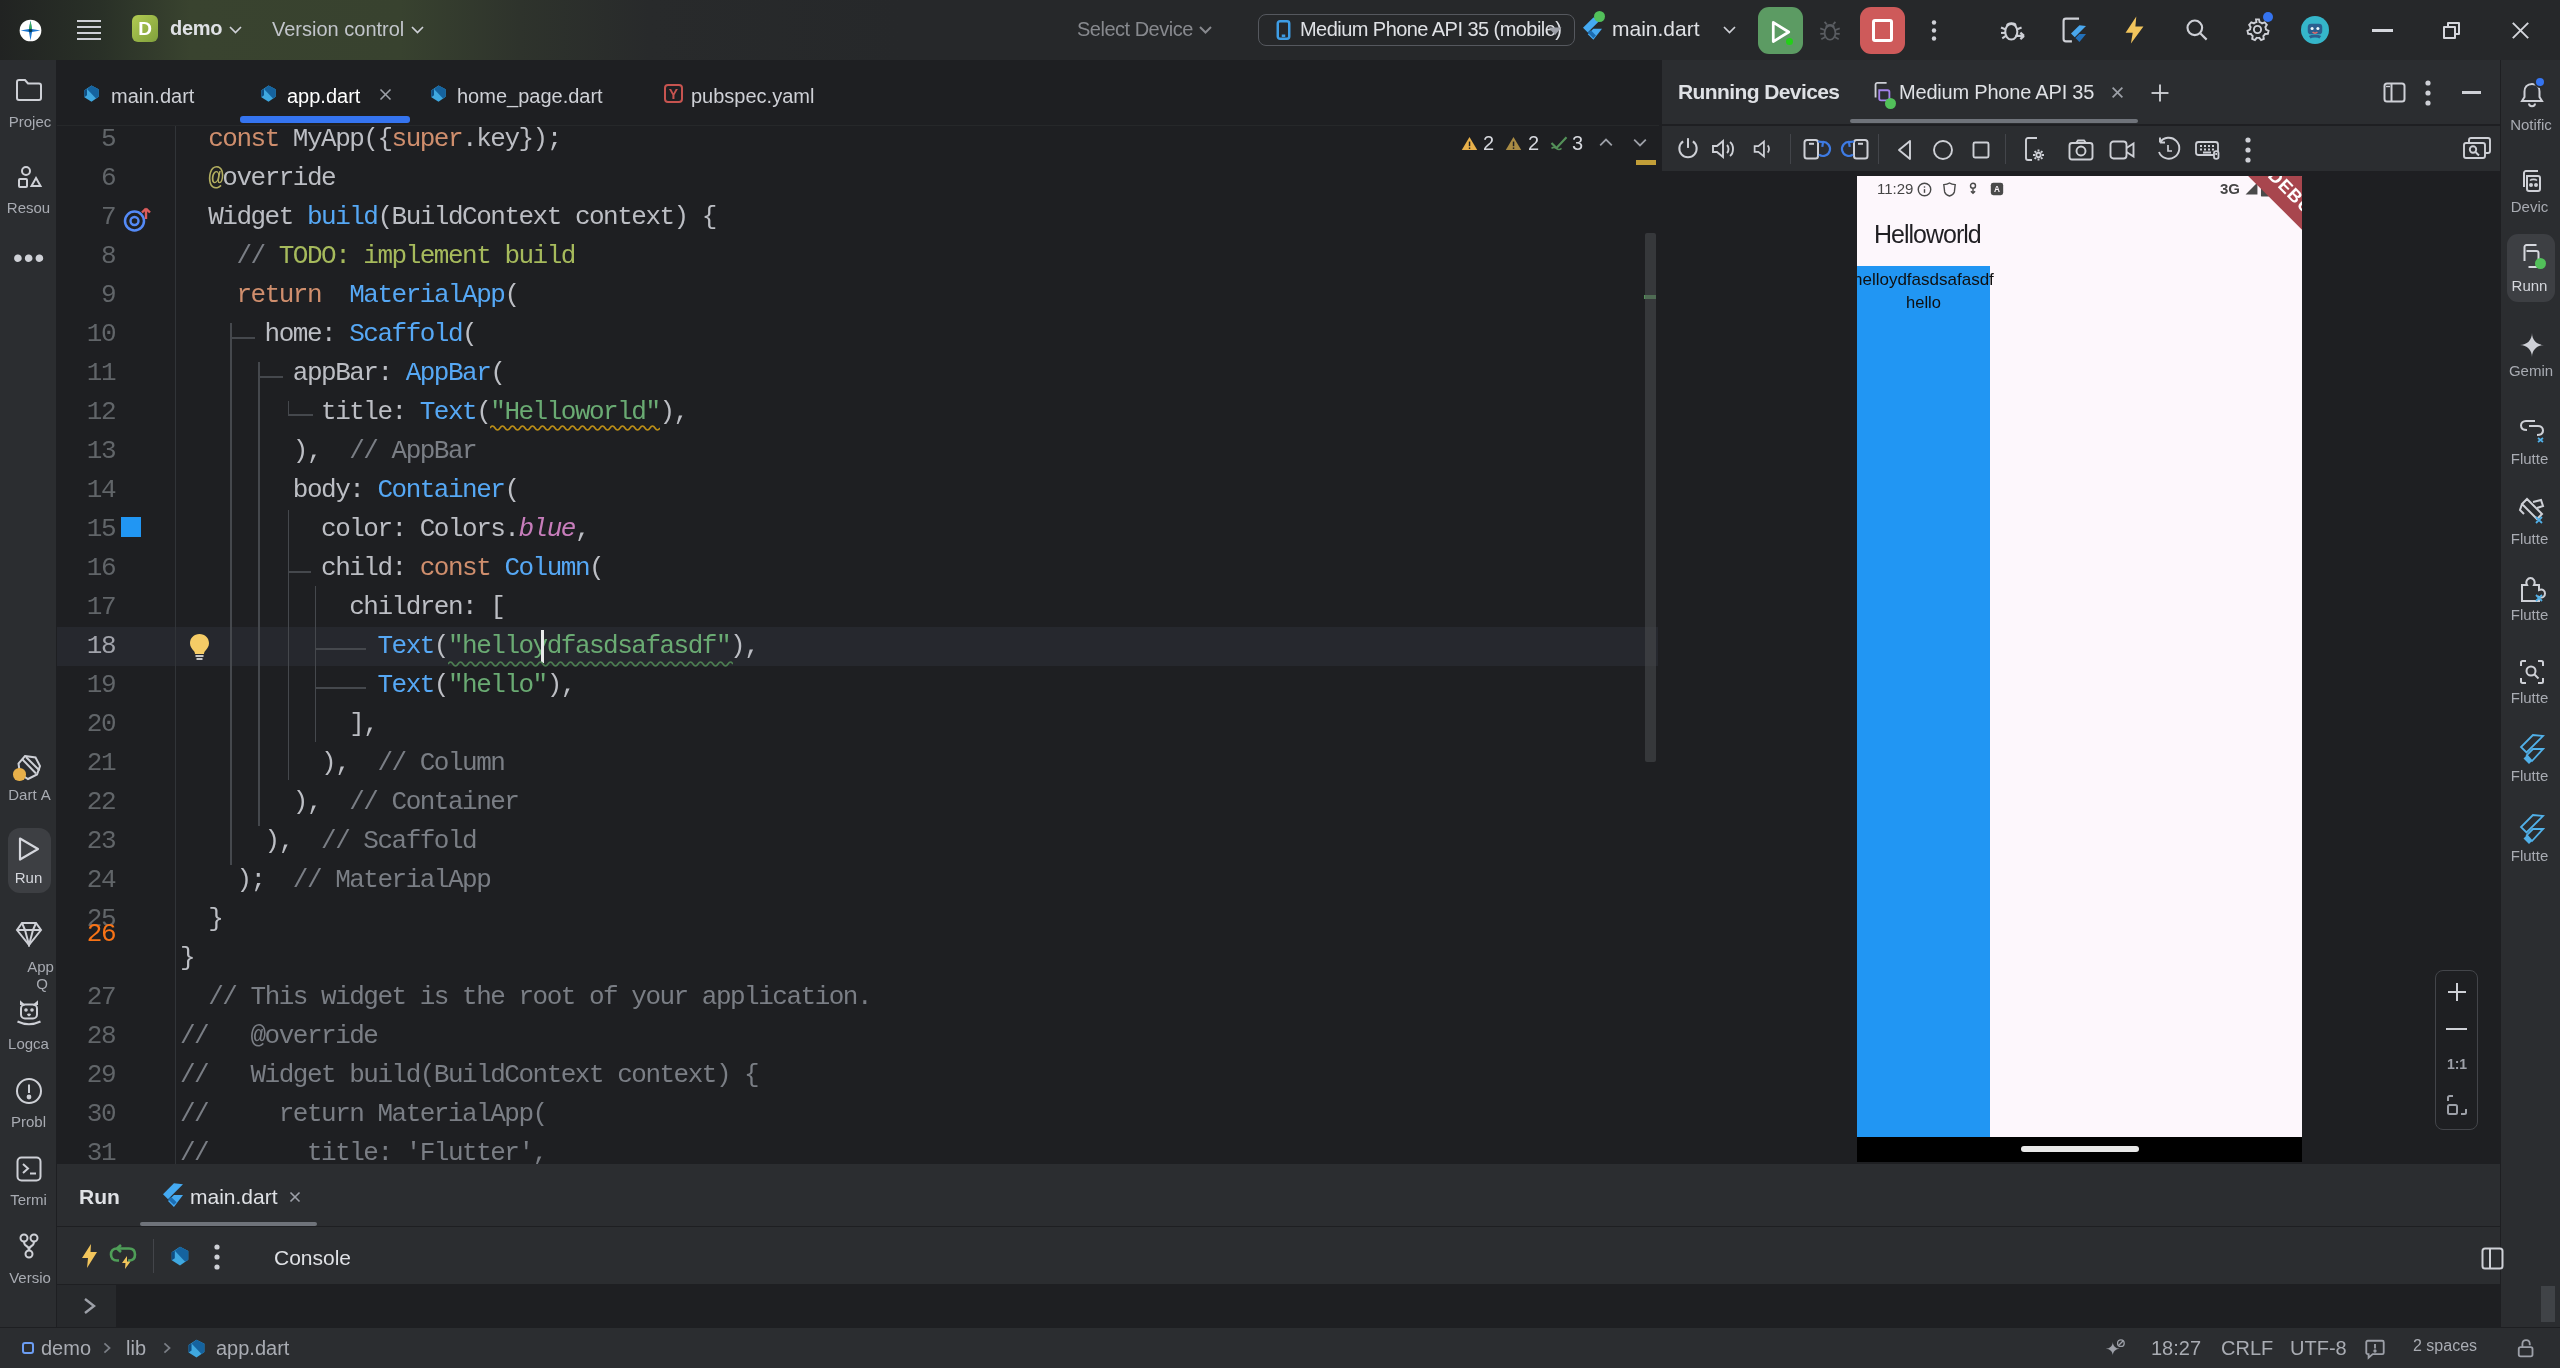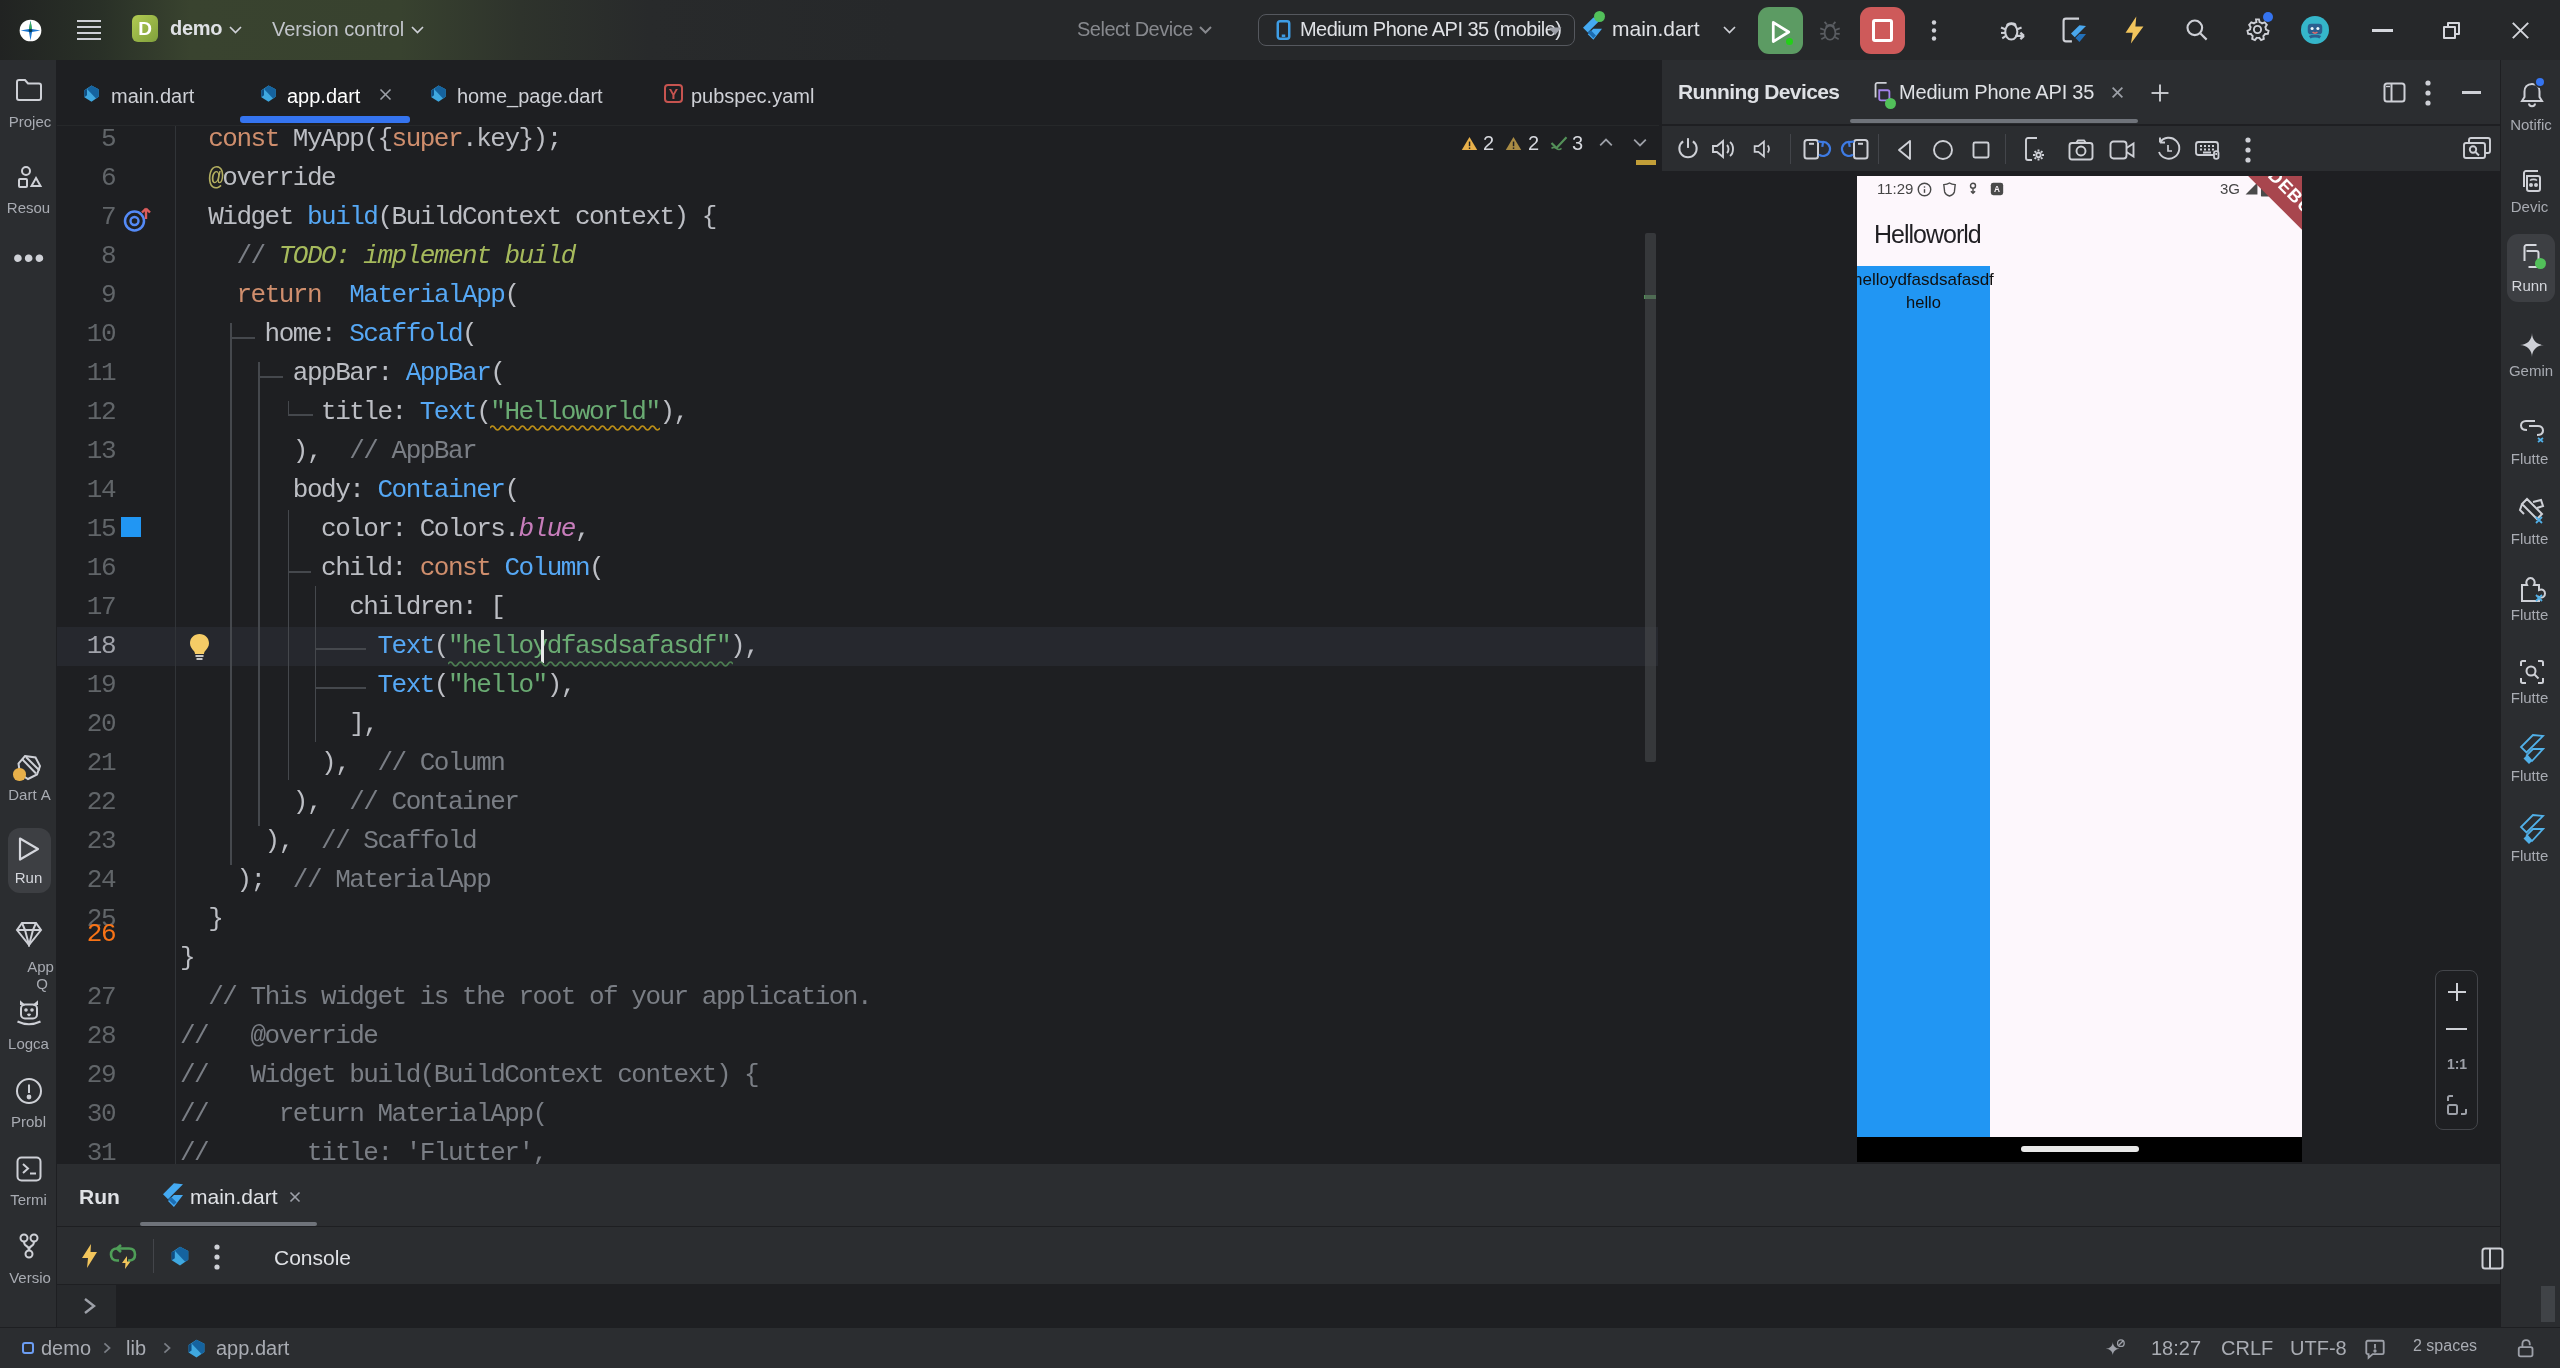--- a/index.html
+++ b/index.html
@@ -18,21 +18,21 @@
   #tabbar { left:57px; top:60px; width:1602px; height:66px; background:#1E1F22; border-bottom:1px solid #26282A; }
   .tab { position:absolute; top:6px; height:60px; display:flex; align-items:center; font-size:25px; color:#CED0D6; }
   
   #editor { left:57px; top:126px; width:1602px; height:1040px; background:#1E1F22; overflow:hidden; }
   .cl { position:absolute; left:0; width:100%; height:39px; line-height:39px; font-size:26px; letter-spacing:-1.5px; font-family:"Liberation Mono",monospace; white-space:pre; color:#BCBEC4; }
   .ln { position:absolute; width:58px; text-align:right; color:#616569; letter-spacing:-1.5px; }
   .kw { color:#CF8E6D; }
   .fn { color:#56A8F5; }
   .str { color:#6AAB73; }
   .cmt { color:#7A7E85; }
-  .todo { color:#A6BA5C; font-style:italic; }
+  .todo { color:#A6BA5C; }
   .ann { color:#B3AE60; }
   .pink { color:#C77DBB; font-style:italic; }
   .guide { position:absolute; background:#45484D; }
   
   #rdpanel { left:1662px; top:60px; width:838px; height:1104px; background:#1E1F22; }
   
   #rstripe { left:2500px; top:60px; width:60px; height:1267px; background:#2B2D30; border-left:1px solid #1E1F22; }
   
   #runpanel { left:57px; top:1164px; width:2443px; height:163px; background:#2B2D30; }
   
@@ -505,21 +505,21 @@
         <path d="M8 1 C10 2.5 13 3 15 3 L14 12 C13 15 10 16.5 8 17 C6 16.5 3 15 2 12 L1 3 C3 3 6 2.5 8 1 Z"></path>
       </svg>
      <svg class="abs" style="left:110px;top:6px" width="12" height="15" viewBox="0 0 14 18" fill="none" stroke="#4A4A4A" stroke-width="1.7">
         <circle cx="7" cy="4.5" r="3"></circle>
         <path d="M7 8 L7 13.5 M4.5 11 L7 13.5 L9.5 11"></path>
       </svg>
      <svg class="abs" style="left:133px;top:6px" width="14" height="14" viewBox="0 0 17 17">
         <rect x="1" y="1" width="15" height="15" rx="3" fill="#4A4A4A"></rect>
         <text x="8.5" y="12.5" font-size="10" font-weight="bold" fill="#FDF7FC" text-anchor="middle" font-family="Liberation Sans">A</text>
       </svg>
-     <div class="abs" style="left:363px;top:4px;font-size:15px;color:#454545;">3G</div>
+     <div class="abs" style="left:363px;top:4px;font-size:15px;color:#454545;font-weight:bold;">3G</div>
      <svg class="abs" style="left:387px;top:5px" width="15" height="15" viewBox="0 0 19 19">
         <path d="M2 17 L17 17 L17 2 Z" fill="#4A4A4A"></path>
       </svg>
      <svg class="abs" style="left:403px;top:4px" width="10" height="17" viewBox="0 0 12 21">
         <rect x="4" y="0.5" width="4" height="2" fill="#4A4A4A"></rect>
         <rect x="1" y="2.5" width="10" height="18" rx="1.5" fill="#4A4A4A"></rect>
       </svg>
 
      <div class="abs" style="left:349px;top:2px;width:180px;height:38px;background:#A8464E;transform:rotate(45deg);color:#fff;font-weight:bold;font-size:18px;text-align:center;line-height:38px;letter-spacing:1px;">DEBUG</div>
 

